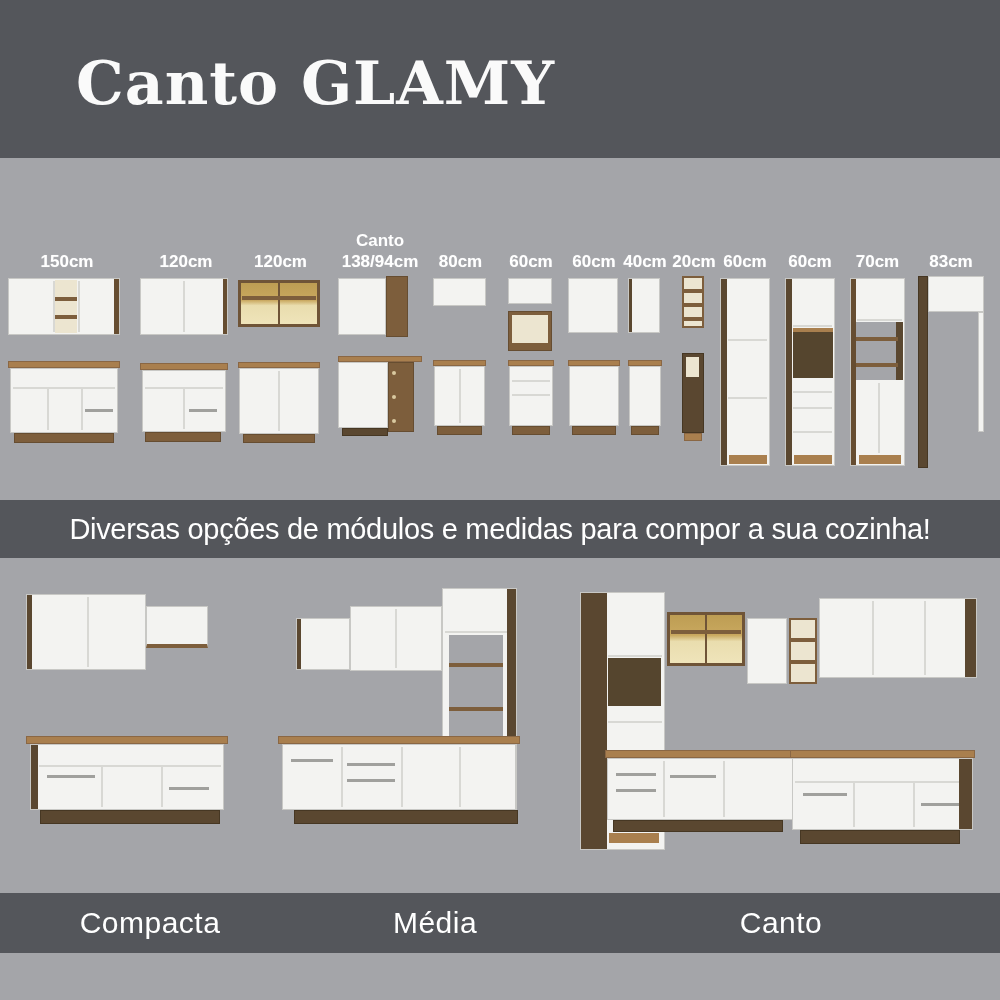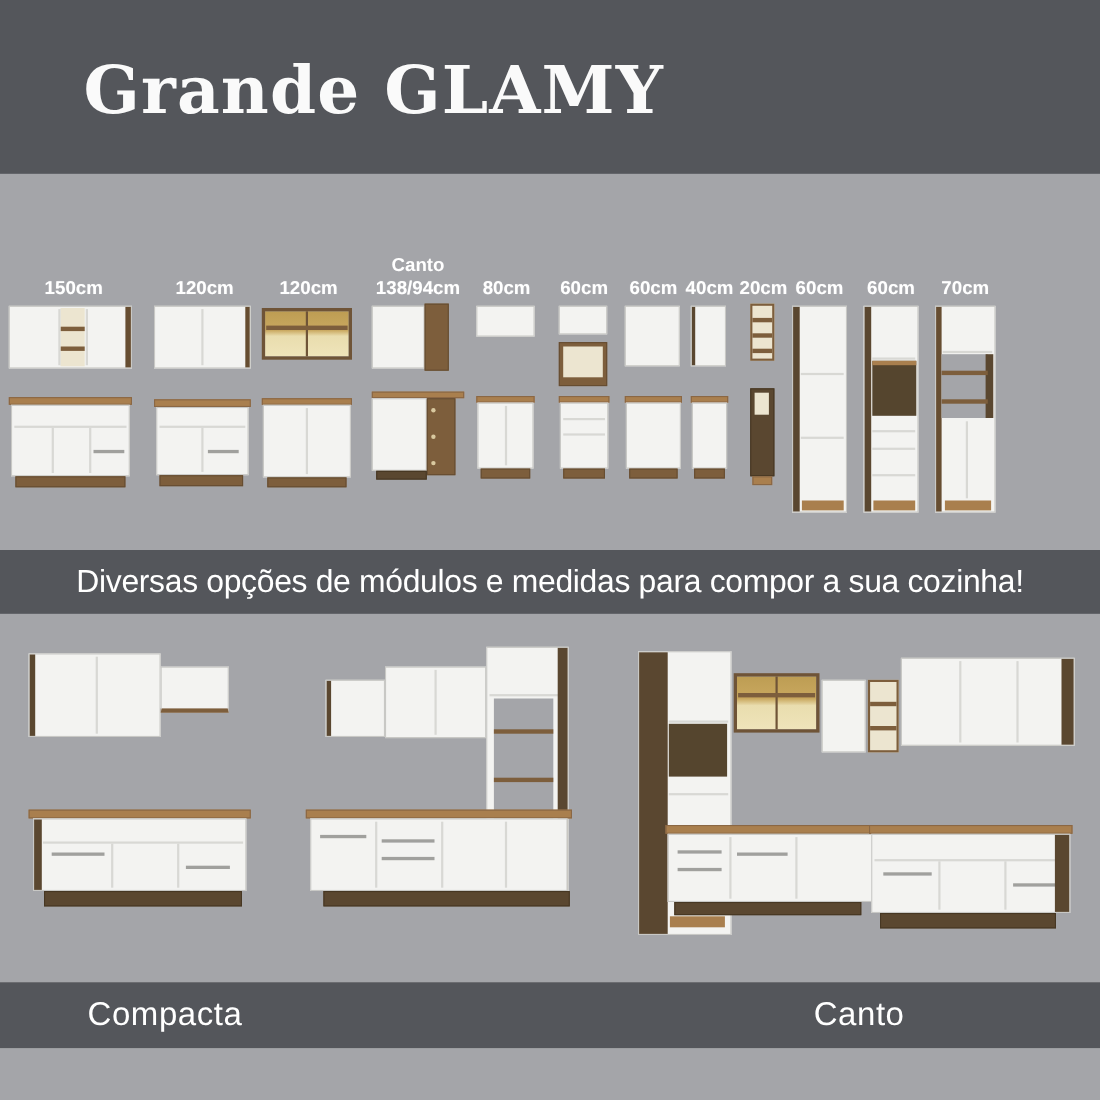--- a/index.html
+++ b/index.html
@@ -54,21 +54,21 @@
   .klabel{
     position:absolute;top:13px;width:220px;text-align:center;
     color:#ffffff;font-size:30px;letter-spacing:.5px;
   }
   #footer-strip{position:absolute;top:953px;left:0;width:1000px;height:47px;background:#a4a5a9;}
 </style>
 </head>
 <body>
 
 <div id="header" class="band">
-  <div class="big-title">Grande GLAMY</div>
+  <div class="big-title">Canto GLAMY</div>
 </div>
 
 <div id="modules">
 
   <div class="module" style="left:8px;width:118px;">
     <div class="mlabel">150cm</div>
     <div class="bx" style="left:0;top:120px;width:112px;height:57px;">
       <div class="sidewood"></div>
       <div class="bx cream" style="left:46px;top:1px;width:22px;height:53px;border:none;"></div>
       <div class="shelfbar" style="left:46px;width:22px;top:18px;"></div>
@@ -215,20 +215,27 @@
       <div class="hdv" style="left:6px;top:40px;"></div>
       <div class="open" style="position:absolute;left:5px;top:43px;width:42px;height:58px;"></div>
       <div style="position:absolute;right:1px;top:43px;width:7px;height:58px;background:#5a4730;"></div>
       <div class="shelfbar" style="left:5px;width:42px;top:58px;"></div>
       <div class="shelfbar" style="left:5px;width:42px;top:84px;"></div>
       <div class="dv" style="left:27px;top:104px;bottom:12px;"></div>
       <div class="bx wdl" style="left:8px;top:176px;width:42px;height:9px;border:none;"></div>
     </div>
   </div>
 
+  <div class="module" style="left:918px;width:66px;">
+    <div class="mlabel">83cm</div>
+    <div class="bx wdd" style="left:0;top:118px;width:10px;height:192px;"></div>
+    <div class="bx" style="left:10px;top:118px;width:56px;height:36px;"></div>
+    <div class="bx" style="left:60px;top:154px;width:6px;height:120px;"></div>
+
+  </div>
 
 </div>
 
 <div id="banner" class="band">
   <div class="btext">Diversas opções de módulos e medidas para compor a sua cozinha!</div>
 </div>
 
 <div id="kitchens">
 
   <div class="kitchen" style="left:25px;width:210px;">
@@ -318,15 +325,16 @@
       <div class="hl" style="left:128px;width:40px;top:44px;"></div>
       <div style="position:absolute;right:0;top:0;bottom:0;width:13px;background:#5a4730;"></div>
     </div>
     <div class="bx wdd" style="left:220px;top:272px;width:160px;height:14px;"></div>
   </div>
 
 </div>
 
 <div id="footer-band" class="band">
   <div class="klabel" style="left:40px;">Compacta</div>
+  <div class="klabel" style="left:325px;">Média</div>
   <div class="klabel" style="left:671px;">Canto</div>
 </div>
 <div id="footer-strip"></div>
 
 </body></html>

